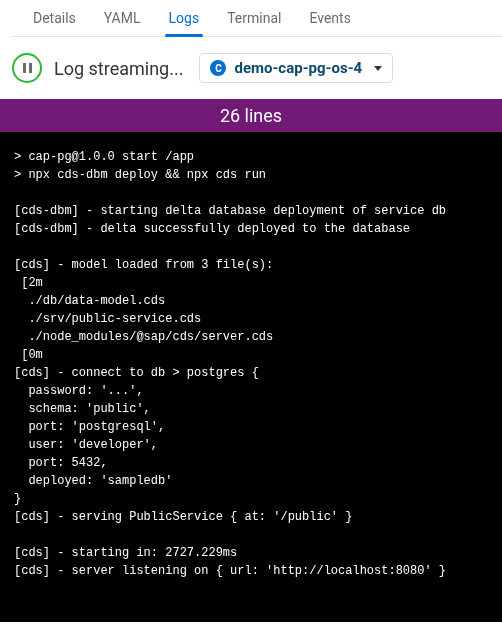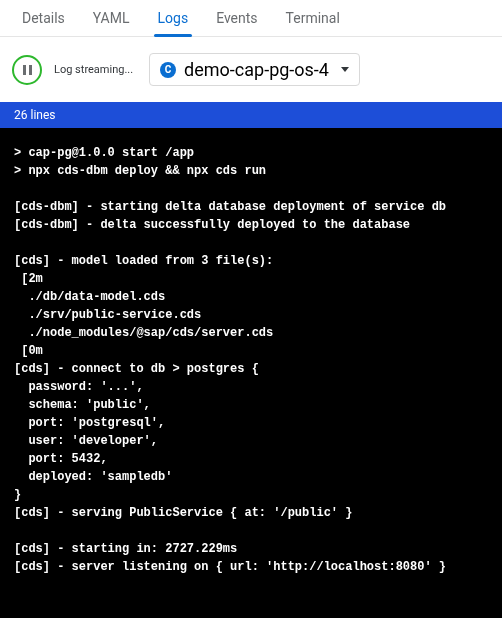--- a/index.html
+++ b/index.html
@@ -11,20 +11,21 @@
       font-family: -apple-system, BlinkMacSystemFont, "Segoe UI", Roboto, sans-serif;
       background: #fff;
       width: 502px;
       height: 625px;
       overflow: hidden;
     }
     .tabs {
       display: flex;
       border-bottom: 1px solid #e5e5e5;
       padding: 0 8px;
+      margin-left: 11px;
     }
     .tab {
       padding: 10px 14px;
       font-size: 14px;
       color: #6a6d70;
       cursor: pointer;
       position: relative;
     }
     .tab.active {
       color: #0a6ed1;
@@ -60,21 +61,21 @@
       display: flex;
       gap: 3px;
     }
     .pause-icon span {
       width: 3px;
       height: 10px;
       background: #6a6d70;
       display: block;
     }
     .stream-label {
-      font-size: 11px;
+      font-size: 18px;
       color: #32363a;
     }
     .dropdown {
       display: flex;
       align-items: center;
       gap: 8px;
       border: 1px solid #d9d9d9;
       border-radius: 4px;
       padding: 5px 10px;
       cursor: pointer;
@@ -86,61 +87,63 @@
       border-radius: 50%;
       background: #0a6ed1;
       color: #fff;
       font-size: 10px;
       font-weight: bold;
       display: flex;
       align-items: center;
       justify-content: center;
     }
     .dropdown-text {
-      font-size: 18px;
-      color: #000000;
+      font-size: 15px;
+      color: #0c4a6e;
+      font-weight: bold;
     }
     .chevron {
       width: 0;
       height: 0;
       border-left: 4px solid transparent;
       border-right: 4px solid transparent;
       border-top: 5px solid #32363a;
       margin-left: 4px;
     }
     .lines-bar {
-      background: #1d4ed8;
+      background: #701a75;
       color: #fff;
       padding: 6px 14px;
-      font-size: 12px;
+      font-size: 18px;
+      text-align: center;
     }
     .terminal {
       background: #000;
       color: #fff;
       font-family: "Courier New", Consolas, monospace;
       font-size: 12px;
       line-height: 1.5;
       padding: 16px 14px;
       white-space: pre;
       overflow: hidden;
       height: 490px;
     }
     .bold {
-      font-weight: bold;
+      font-weight: normal;
     }
   </style>
 </head>
 <body>
 
 <div class="tabs">
   <div class="tab">Details</div>
   <div class="tab">YAML</div>
   <div class="tab active">Logs</div>
+  <div class="tab">Terminal</div>
   <div class="tab">Events</div>
-  <div class="tab">Terminal</div>
 </div>
 
 <div class="controls">
   <button class="pause-btn">
     <span class="pause-icon">
       <span></span>
         <span></span>
     </span>
   </button>
   <span class="stream-label">Log streaming...</span>

